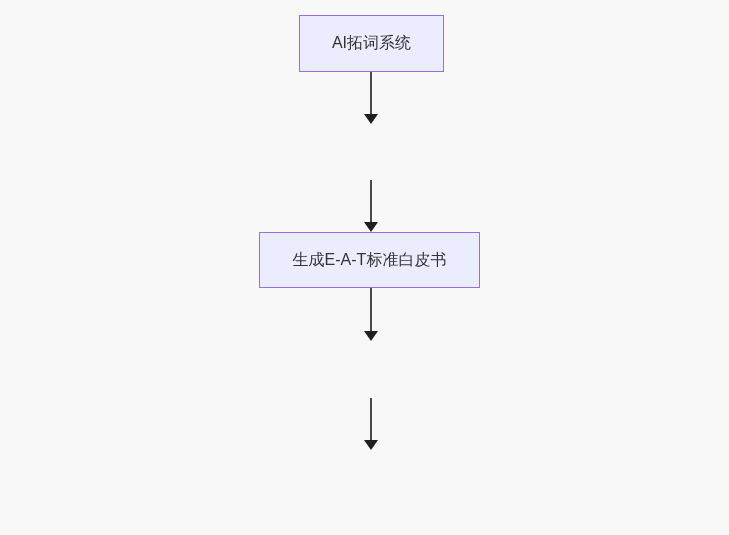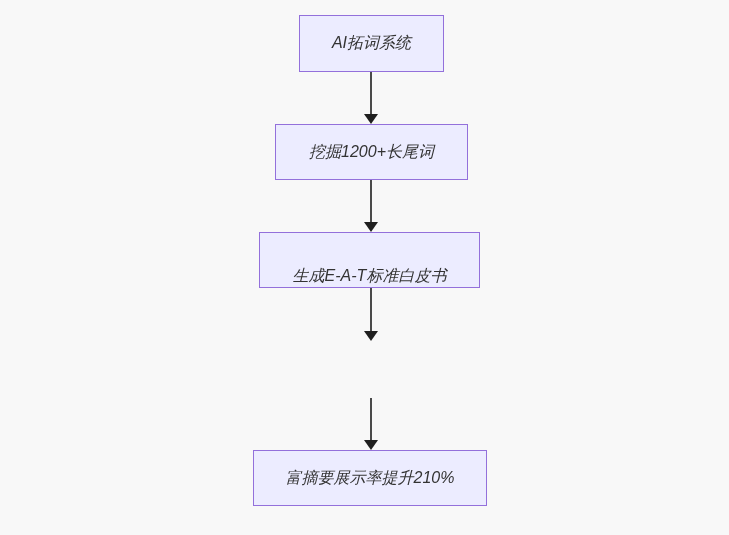--- a/index.html
+++ b/index.html
@@ -12,38 +12,37 @@
     background: #f8f8f8;
     font-family: "Liberation Sans", "DejaVu Sans", sans-serif;
     overflow: hidden;
     position: relative;
   }
   .canvas {
     position: absolute;
     left: 0; top: 0;
     width: 729px;
     height: 431px;
-    font-style: italic;
   }
   .flow-node {
     position: absolute;
     box-sizing: border-box;
     background: #ECECFF;
     border: 1.5px solid #9370DB;
     color: #333333;
     font-size: 16px;
     display: flex;
     align-items: center;
     justify-content: center;
     text-align: center;
     white-space: nowrap;
   }
   .n1 { left: 299px; top: 15px;  width: 145px; height: 57px; }
   .n2 { left: 275px; top: 124px; width: 193px; height: 56px; }
-  .n3 { left: 259px; top: 232px; width: 221px; height: 56px; align-items: flex-end; }
+  .n3 { left: 259px; top: 232px; width: 221px; height: 56px; }
   .n4 { left: 263px; top: 341px; width: 214px; height: 57px; }
   .n5 { left: 253px; top: 450px; width: 234px; height: 56px; }
   .edge {
     position: absolute;
     width: 14px;
     margin-left: -7px;
     display: flex;
     flex-direction: column;
     align-items: center;
   }
@@ -71,23 +70,20 @@
 
   <div class="flow-node n1">
     <span>AI拓词系统</span>
   </div>
 
   <div class="edge e1">
     <div class="shaft"></div>
     <div class="head"></div>
   </div>
 
-  <div class="flow-node n2">
-    <span>挖掘1200+长尾词</span>
-  </div>
 
   <div class="edge e2">
     <div class="shaft"></div>
     <div class="head"></div>
   </div>
 
   <div class="flow-node n3">
     <span>生成E-A-T标准白皮书</span>
   </div>
 
@@ -95,17 +91,14 @@
     <div class="shaft"></div>
     <div class="head"></div>
   </div>
 
 
   <div class="edge e4">
     <div class="shaft"></div>
     <div class="head"></div>
   </div>
 
-  <div class="flow-node n5">
-    <span>富摘要展示率提升210%</span>
-  </div>
 
 </div>
 
 </body></html>

